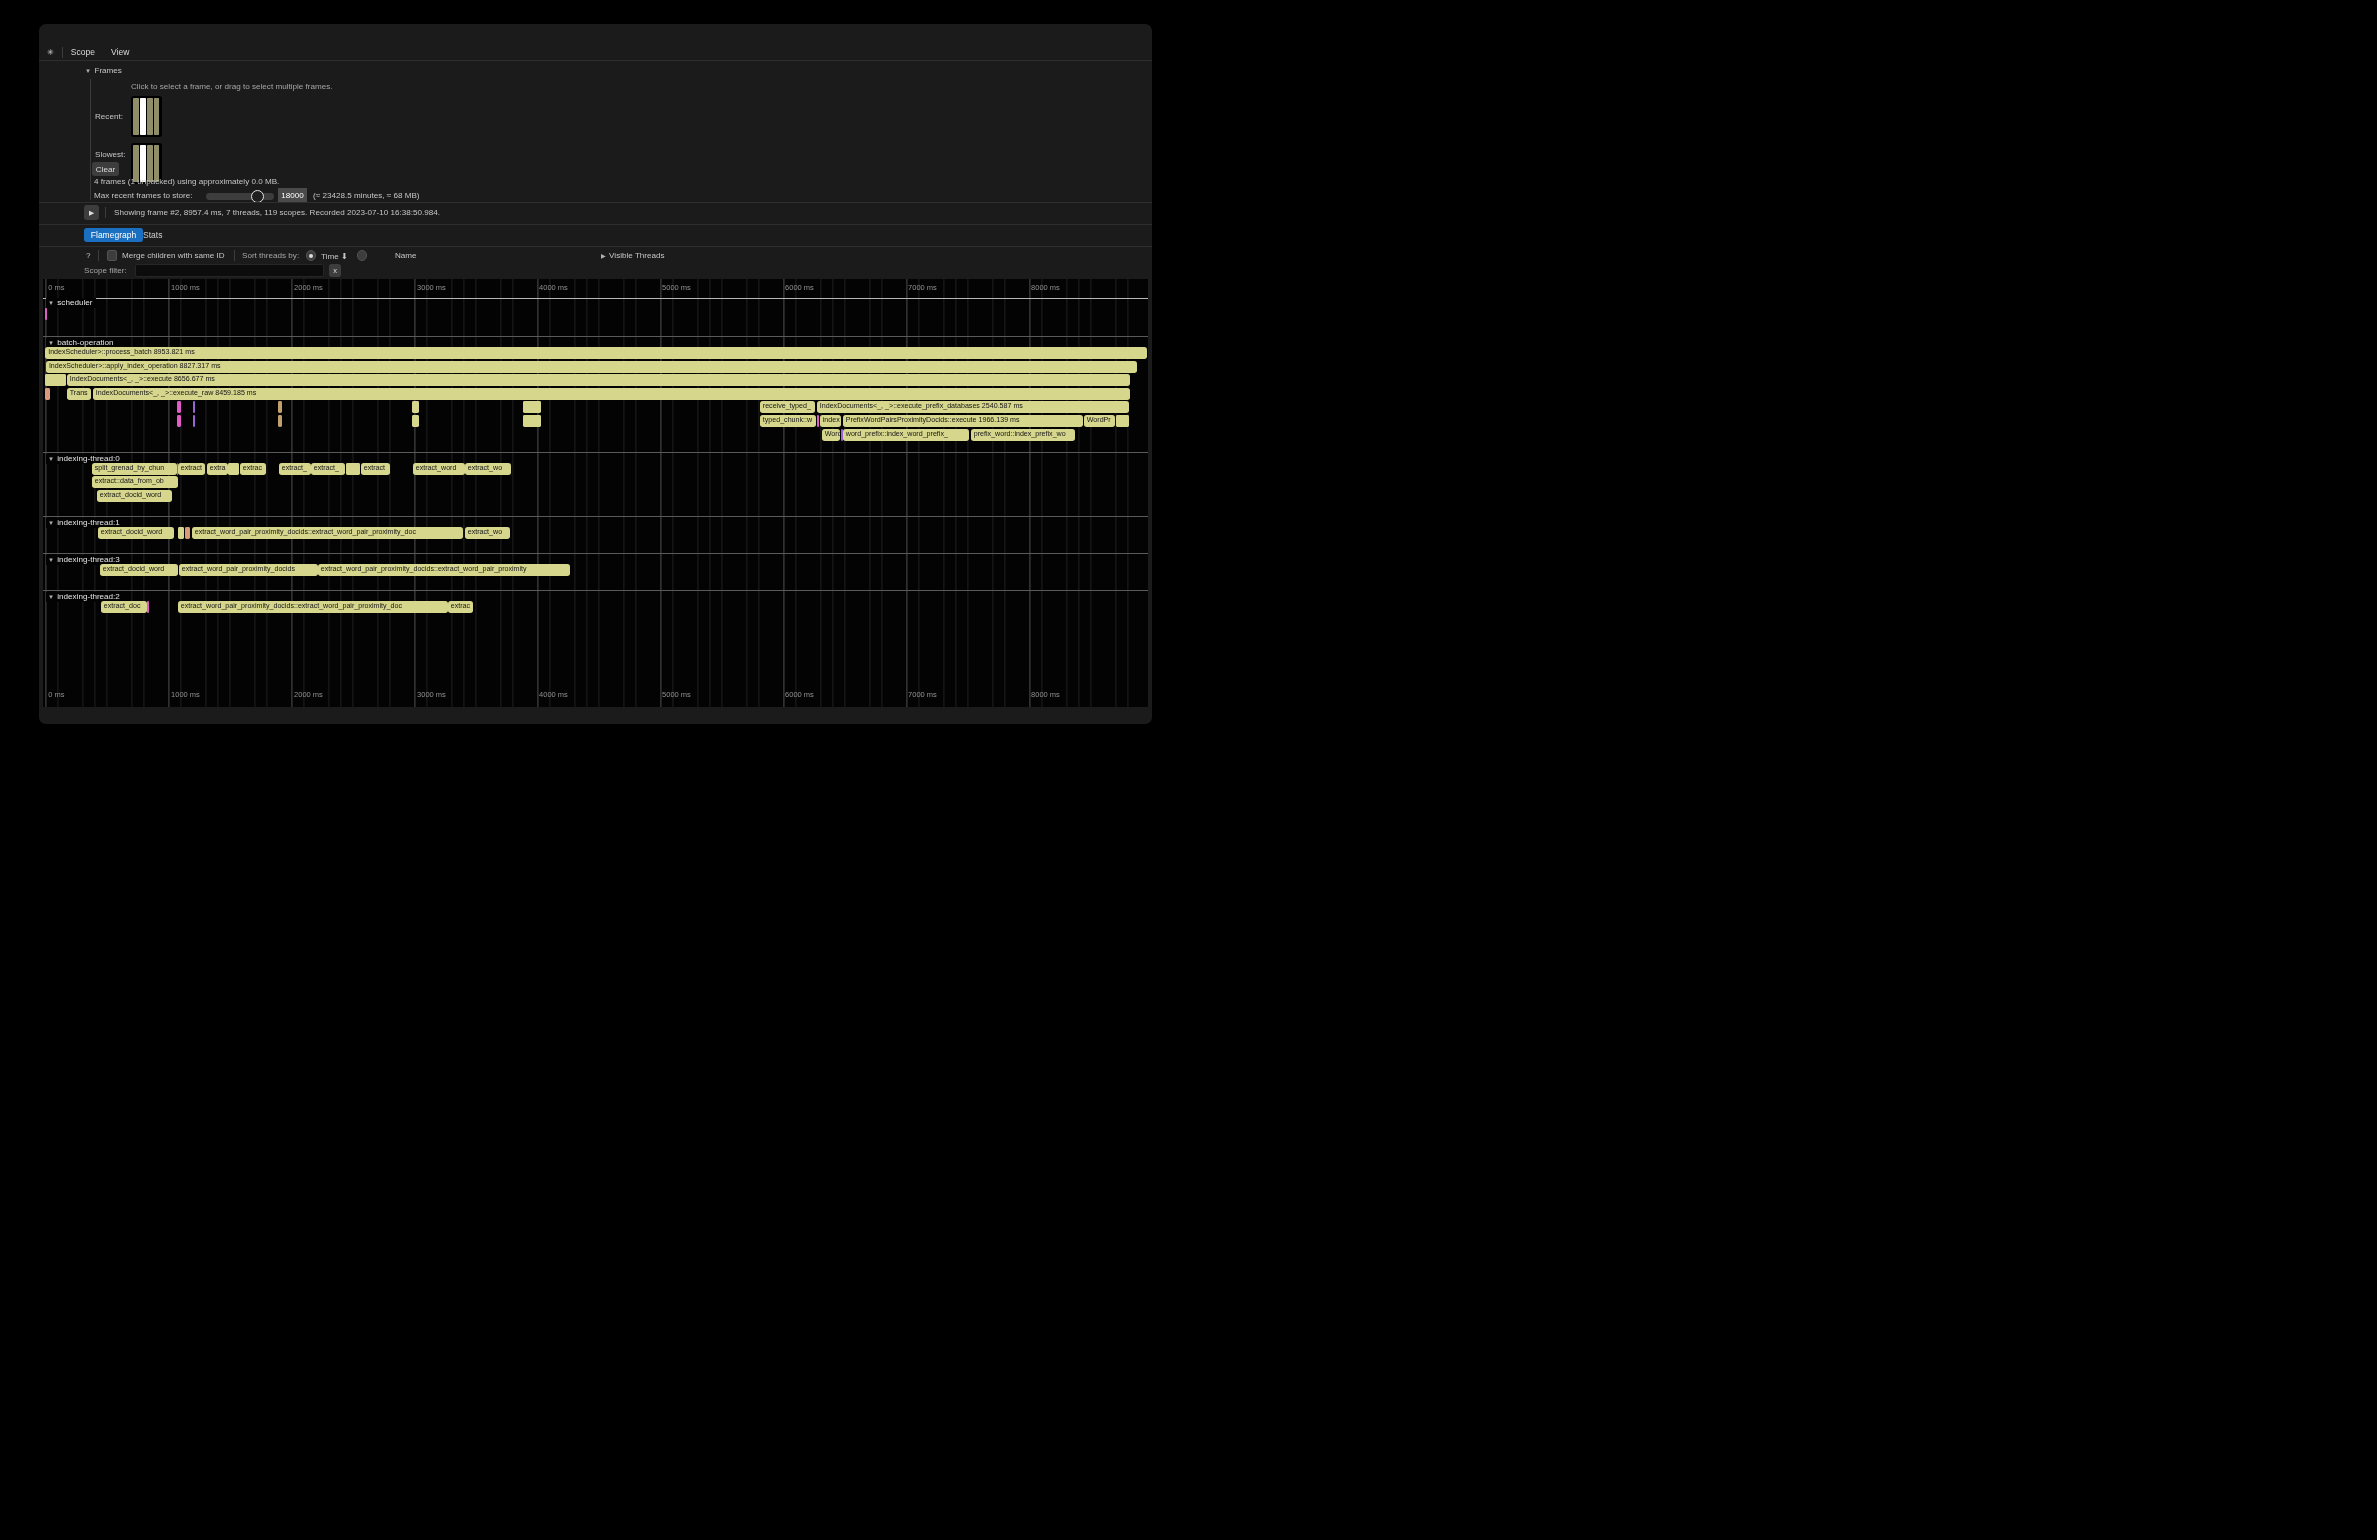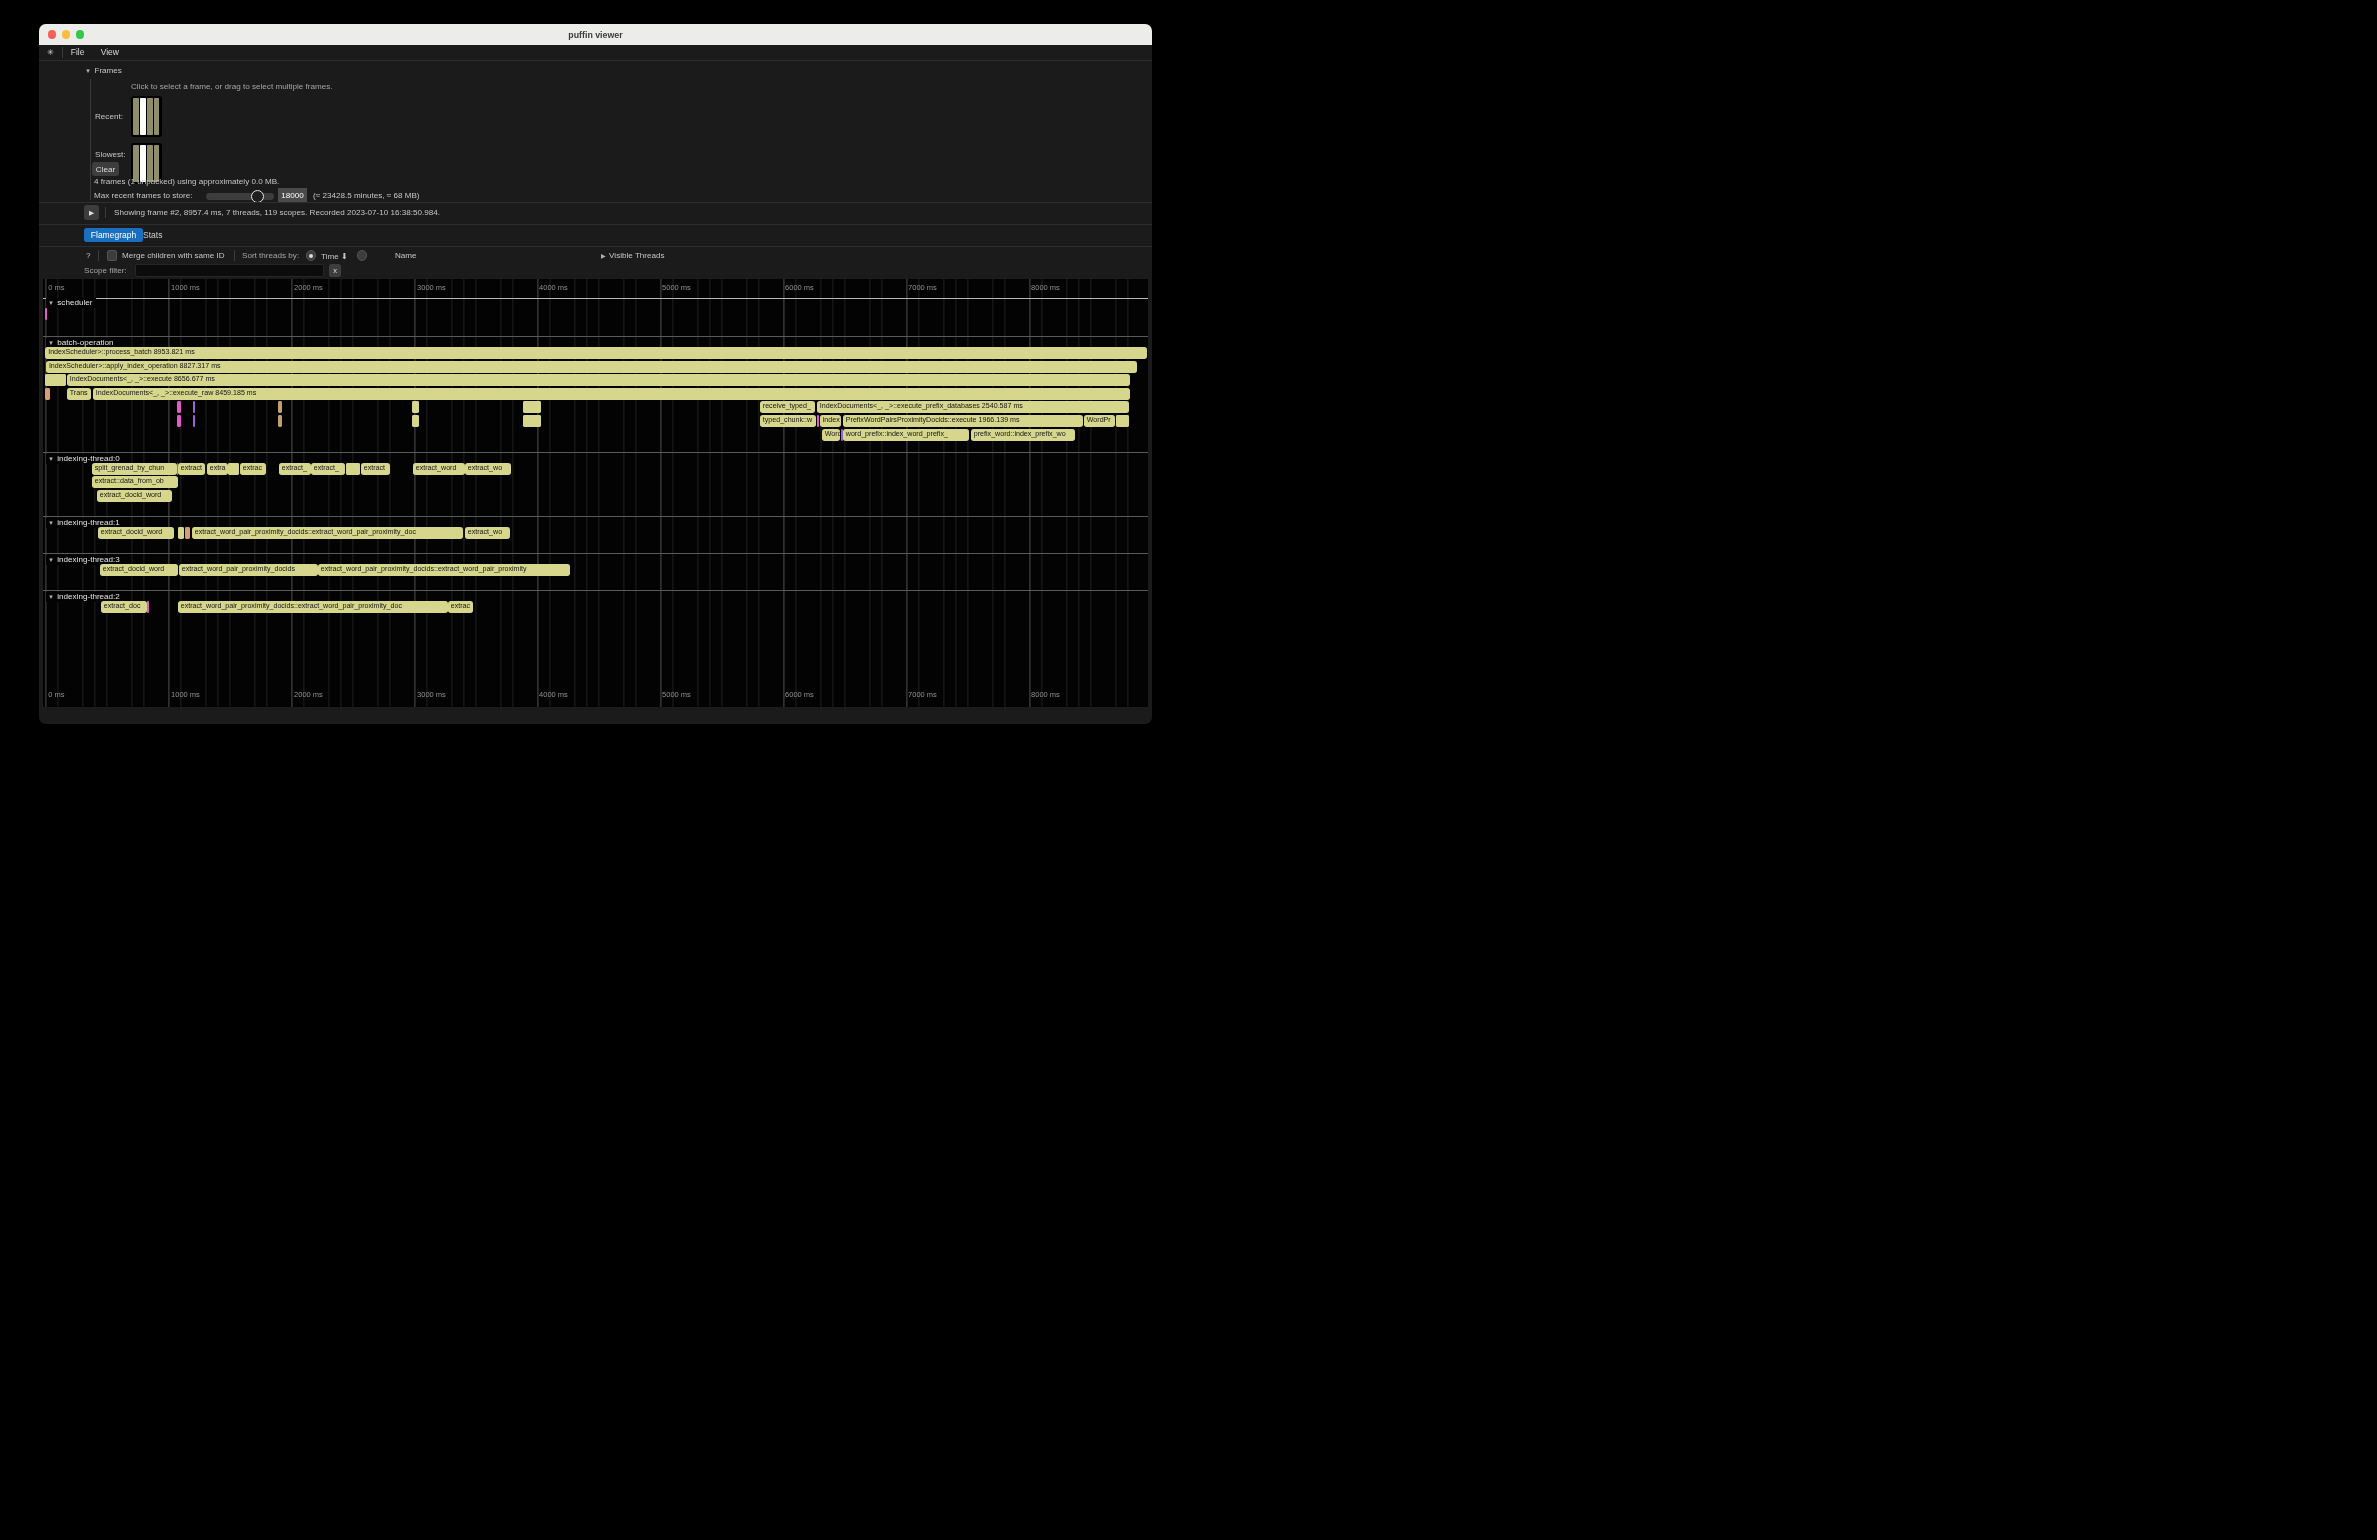--- a/index.html
+++ b/index.html
@@ -59,33 +59,25 @@
   .sliver { padding-left:0; border-radius:1.4px; }
   
   .statusbar { position:absolute; left:0; top:684px; width:100%; height:16.3px; background:#1b1b1b;
                border-top:0.7px solid #2e2e2e; }
 </style>
 </head>
 <body>
 
 <div class="window">
 
-  <div class="titlebar">
-    <div class="lights">
-      <div class="light" id="light-r" style="background: rgb(246, 95, 87);"></div>
-      <div class="light" id="light-y" style="background: rgb(251, 190, 60);"></div>
-      <div class="light" id="light-g" style="background: rgb(52, 199, 72);"></div>
-    </div>
-    <div class="title">puffin viewer</div>
-  </div>
 
   <div class="menubar">
     <div class="theme-btn">✳</div>
     <div class="vsep"></div>
-    <div class="menu-item">File</div>
+    <div class="menu-item">Scope</div>
     <div class="menu-item">View</div>
   </div>
 
   <div class="lbl" style="left:46px; top:42px;"><span class="tri">▼</span><span>Frames</span></div>
   <div class="indent-line"></div>
   <div class="lbl dim" style="left:92px; top:58px;">Click to select a frame, or drag to select multiple frames.</div>
 
   <div class="lbl" style="left:56px; top:88px;">Recent:</div>
   <div class="thumb" style="left:92px; top:72px;" id="recent-thumb">
       <div class="fbar" style="background: rgb(143, 142, 105);"></div>

